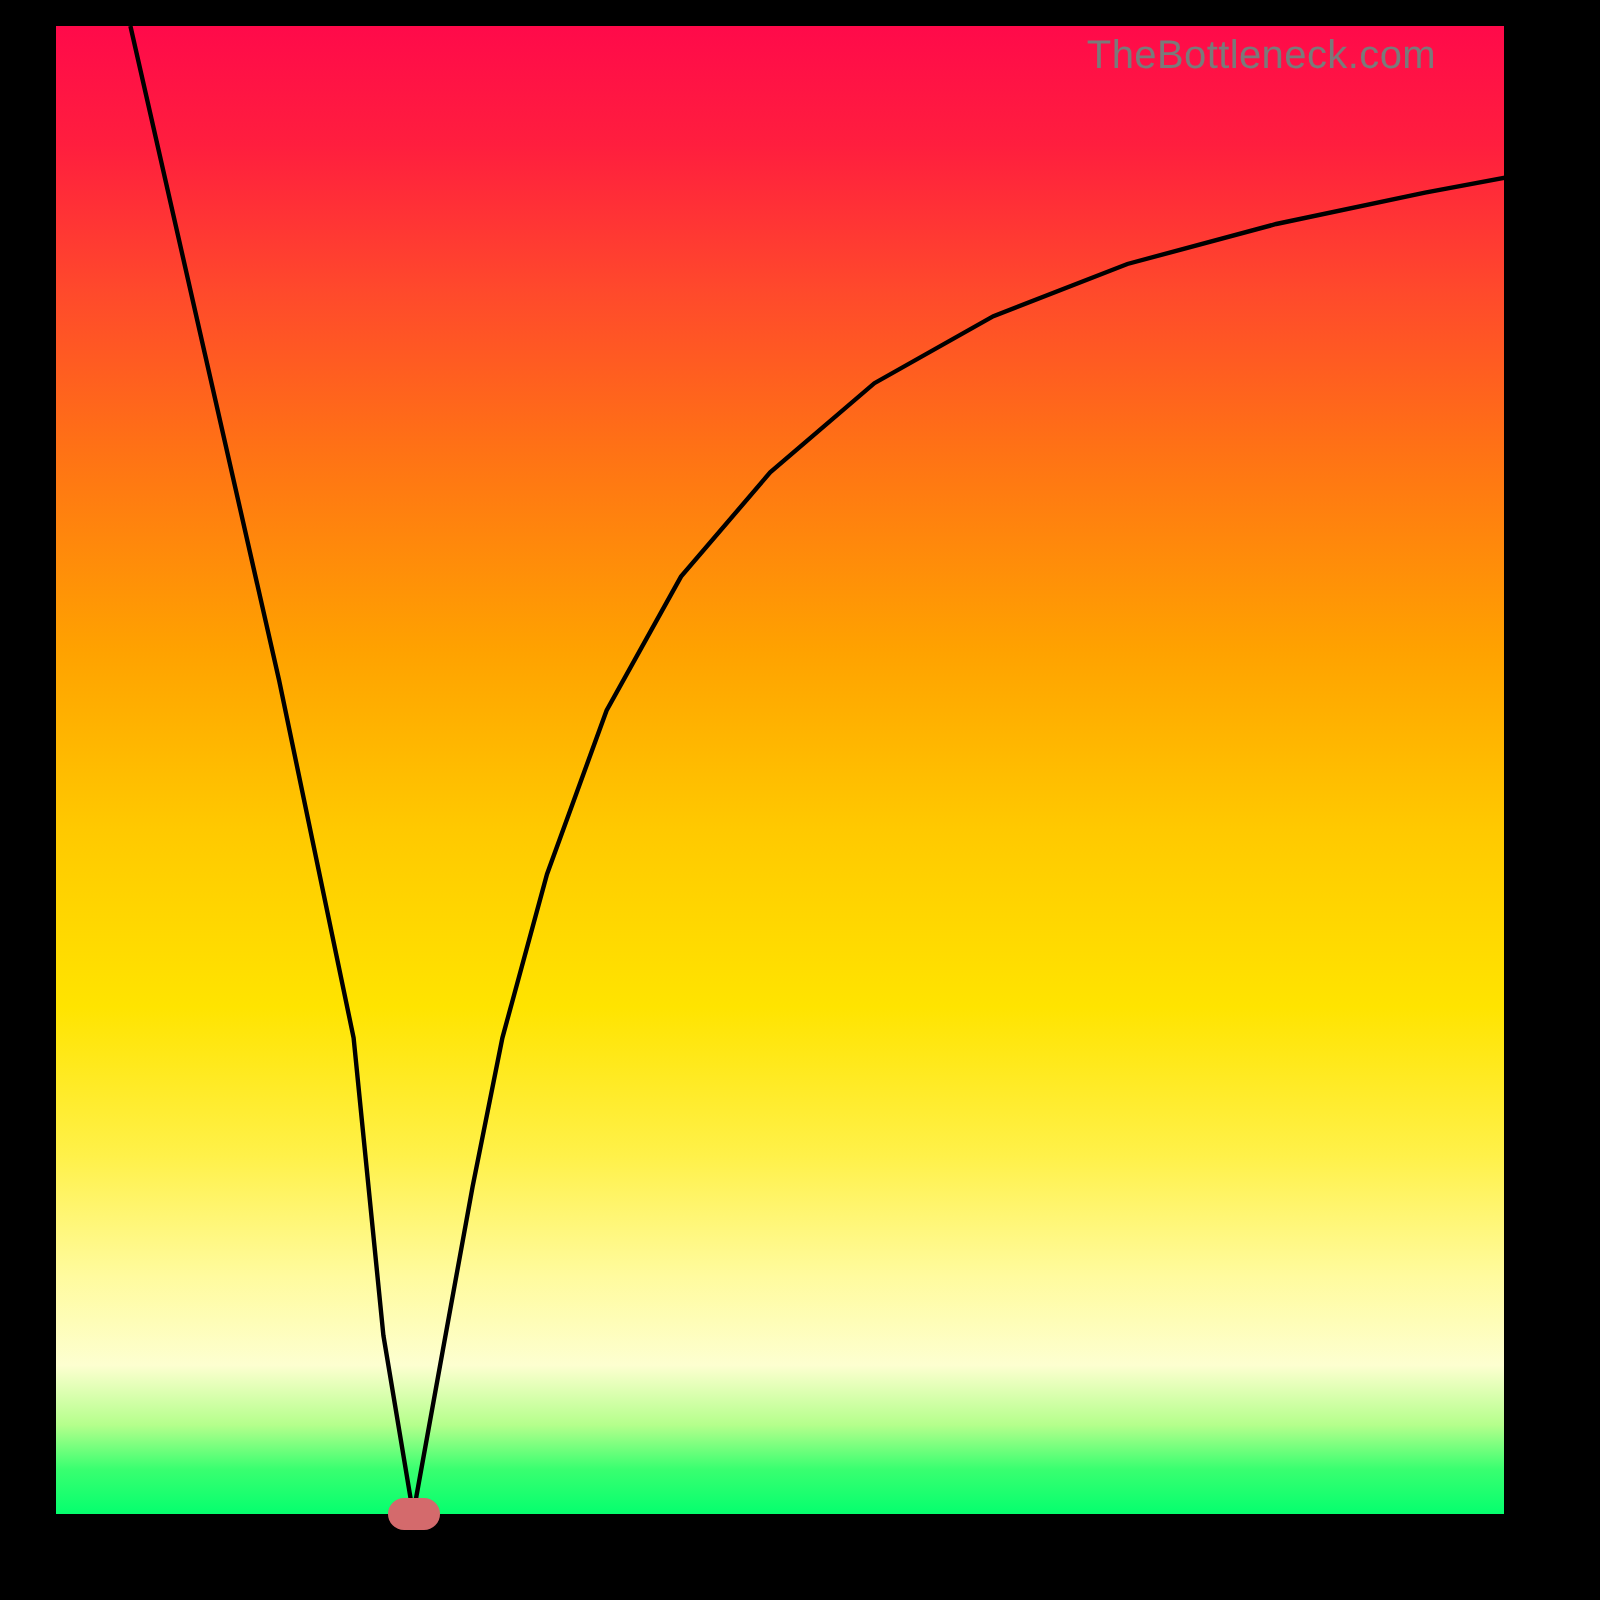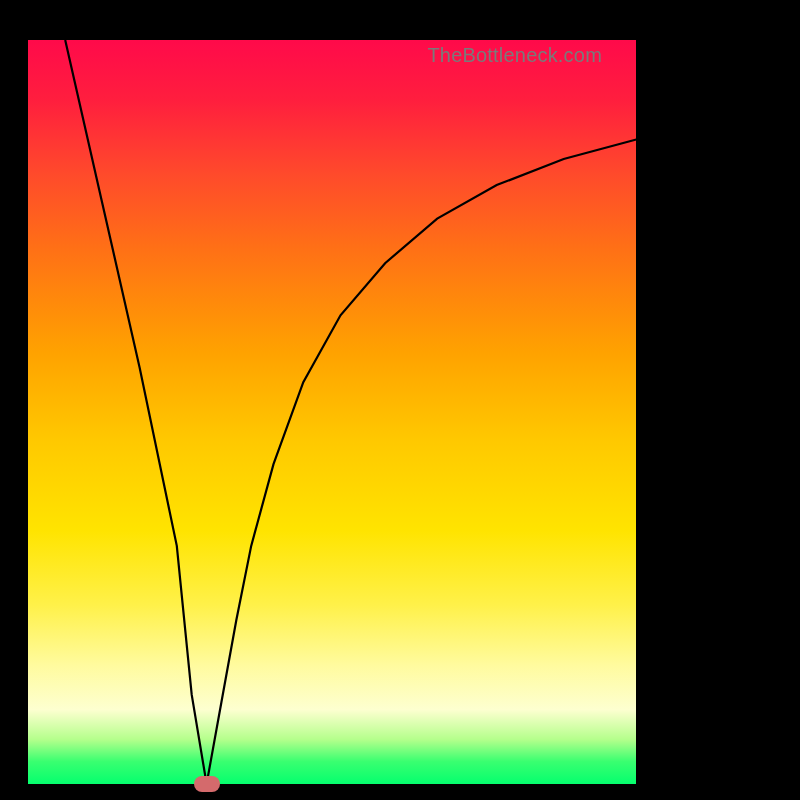--- a/index.html
+++ b/index.html
@@ -1,20 +1,20 @@
 <!DOCTYPE html>
 <html><head>
 <meta charset="utf-8">
 <style>
   html,body{margin:0;padding:0;width:800px;height:800px;overflow:hidden;background:#000;}
   .frame{position:relative;width:800px;height:800px;background:#000;}
   .plot{
     position:absolute;
-    left:28px;top:40px;
-    width:608px;height:744px;
+    left:28px;top:13px;
+    width:724px;height:744px;
     background:linear-gradient(to bottom,
       #ff0a4a 0%,
       #ff1e3e 8%,
       #ff4a2b 18%,
       #ff7016 28%,
       #ffa200 42%,
       #ffc900 54%,
       #ffe400 66%,
       #fff14a 76%,
       #fffb9e 84%,

